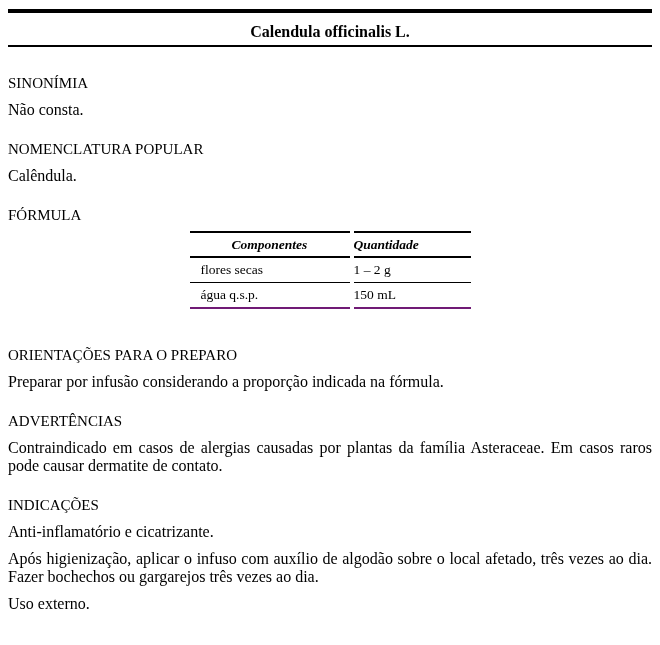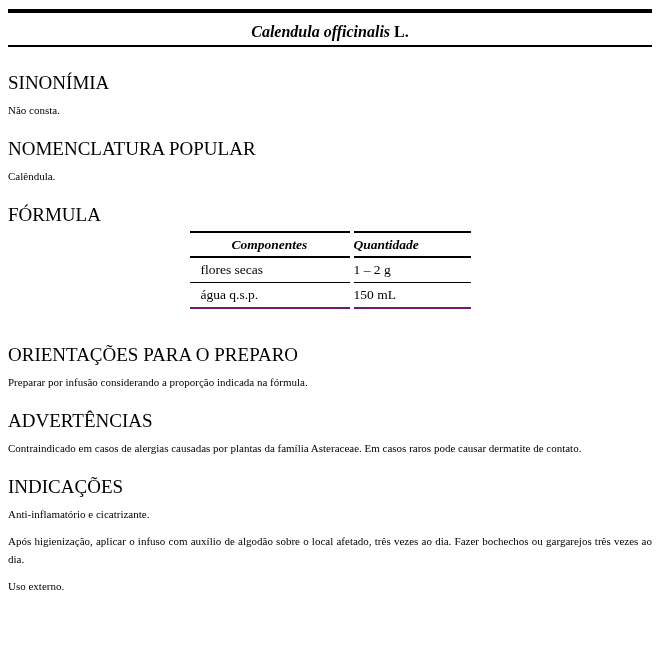--- a/index.html
+++ b/index.html
@@ -29,36 +29,35 @@
     margin-top: 2px;
   }
   .doc-title {
     margin-top: 8px;
     text-align: center;
     font-size: 16px;
     font-weight: bold;
     line-height: 22px;
   }
   .doc-title .latin {
-    font-style: italic;
   }
   .sec-heading {
-    font-size: 19px;
+    font-size: 15px;
     font-weight: normal;
     line-height: 18px;
     margin: 21px 0 0 0;
   }
   .sec-heading.first {
     margin-top: 27px;
   }
   .sec-heading.after-table {
     margin-top: 37px;
   }
   .para {
-    font-size: 11px;
+    font-size: 16px;
     line-height: 18px;
     margin: 9px 0 0 0;
     text-align: justify;
   }
   table.formula {
     border-collapse: separate;
     border-spacing: 4px 0;
     margin: 7px auto 0 auto;
     font-size: 13.5px;
   }

